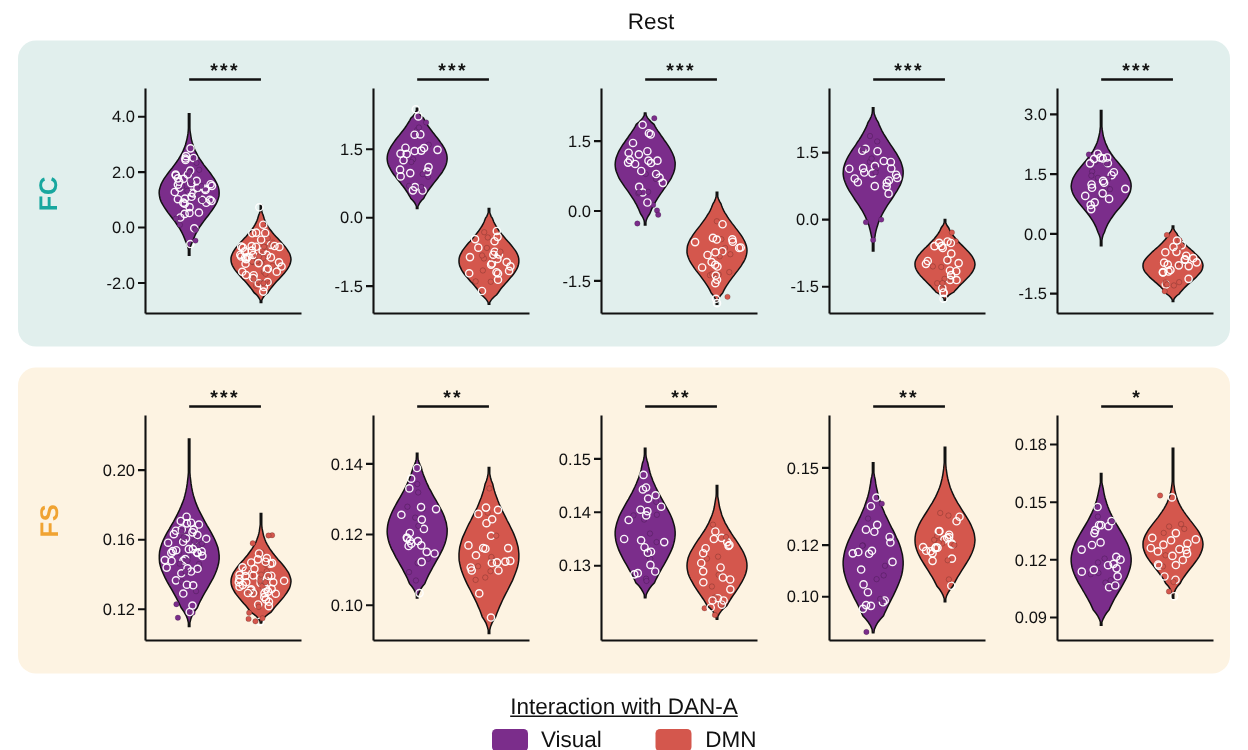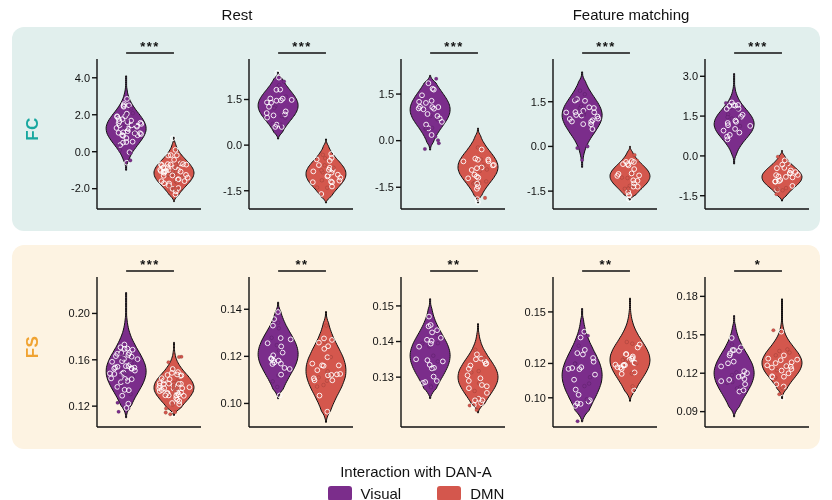--- a/index.html
+++ b/index.html
@@ -5,32 +5,31 @@
   html,body{margin:0;padding:0;background:#ffffff;}
   .figure{width:832px;height:500px;overflow:hidden;font-family:"Liberation Sans",sans-serif;color:#111;box-sizing:border-box;padding-top:4px;}
   .titles-row{display:flex;margin:2px 18px 2px 54px;gap:28px;}
   .col-title{flex:1;text-align:center;font-size:15px;color:#111;white-space:nowrap;}
   .panel{margin:4px 12px 14px 12px;border-radius:12px;display:flex;align-items:stretch;padding:6px 6px 6px 0;}
   .panel-label{width:42px;display:flex;align-items:center;justify-content:center;}
   .panel-label span{transform:rotate(-90deg);font-size:17px;font-weight:bold;letter-spacing:0.5px;}
   .plots{flex:1;display:flex;}
   .plot{flex:1;display:flex;justify-content:center;align-items:flex-start;}
   .legend{margin-top:2px;text-align:center;}
-  .legend-title{font-size:15px;margin-bottom:5px;}
+  .legend-title{font-size:15px;margin-bottom:5px;text-decoration:underline;}
   .legend-items{display:flex;justify-content:center;gap:36px;align-items:center;}
   .legend-item{display:flex;align-items:center;gap:9px;font-size:15px;}
   .swatch{width:24px;height:15px;border-radius:3px;display:inline-block;}
 </style>
 </head>
 <body>
 
 <div class="figure">
   <div class="titles-row" id="titles">
       <div class="col-title">Rest</div>
-      <div class="col-title">Feature matching</div>
     </div>
   <div id="panels">
       <div class="panel" style="background: rgb(225, 239, 237);">
         <div class="panel-label">
           <span style="color: rgb(24, 167, 159);">FC</span>
         </div>
         <div class="plots">
           <div class="plot">
             <svg width="150" height="192" viewBox="0 0 150 192">
               <line x1="42" y1="26" x2="42" y2="176" stroke="#111111" stroke-width="1.4"></line>

